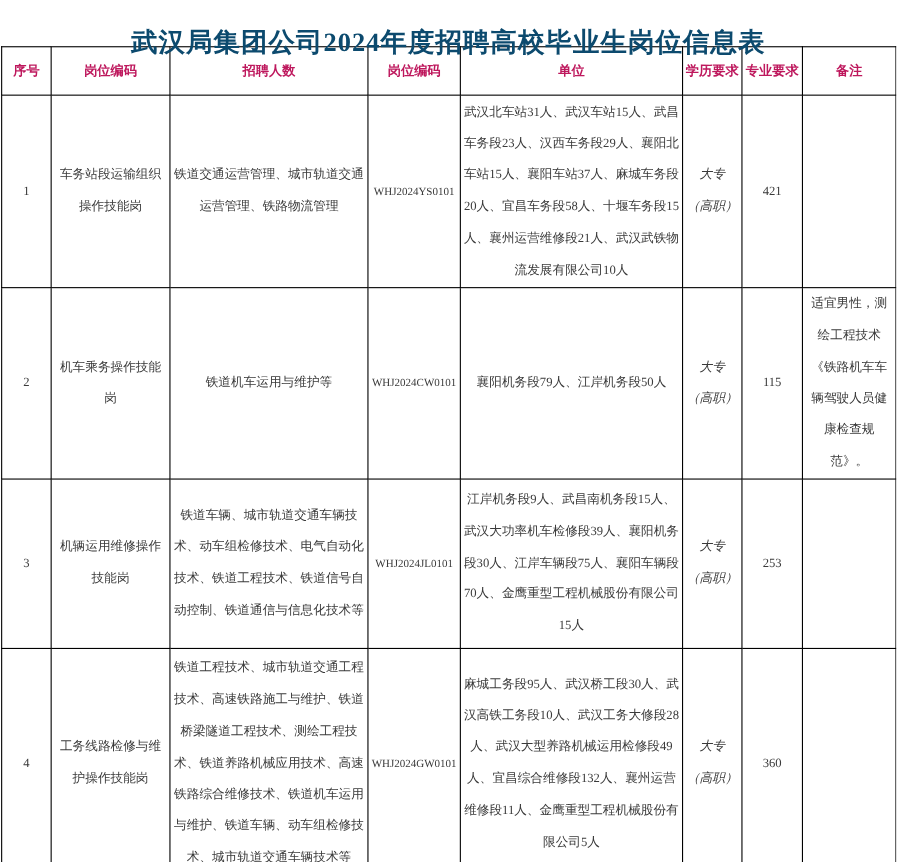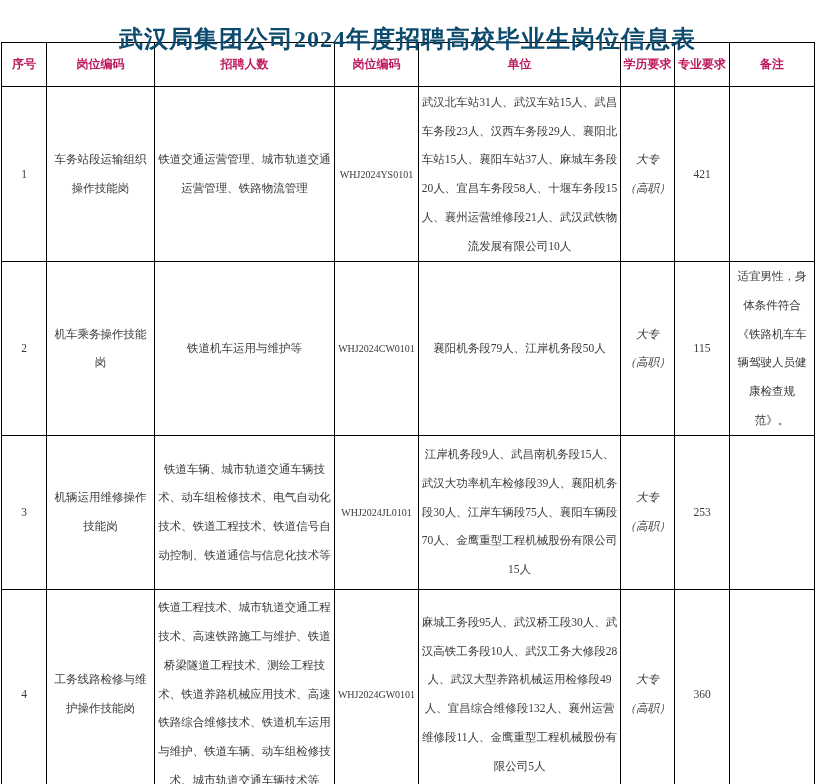--- a/index.html
+++ b/index.html
@@ -111,21 +111,21 @@
       </tr>
       <tr class="r2">
         <td>2</td>
         <td>机车乘务操作技能岗</td>
         <td>铁道机车运用与维护等</td>
         <td class="code">WHJ2024CW0101</td>
         <td>襄阳机务段79人、江岸机务段50人</td>
         <td class="edu">大专
 （高职）</td>
         <td>115</td>
-        <td>适宜男性，身体条件符合《铁路机车车辆驾驶人员健康检查规范》。</td>
+        <td>适宜男性，测绘工程技术《铁路机车车辆驾驶人员健康检查规范》。</td>
       </tr>
       <tr class="r3">
         <td>3</td>
         <td>机辆运用维修操作技能岗</td>
         <td>铁道车辆、城市轨道交通车辆技术、动车组检修技术、电气自动化技术、铁道工程技术、铁道信号自动控制、铁道通信与信息化技术等</td>
         <td class="code">WHJ2024JL0101</td>
         <td>江岸机务段9人、武昌南机务段15人、武汉大功率机车检修段39人、襄阳机务段30人、江岸车辆段75人、襄阳车辆段70人、金鹰重型工程机械股份有限公司15人</td>
         <td class="edu">大专
 （高职）</td>
         <td>253</td>

